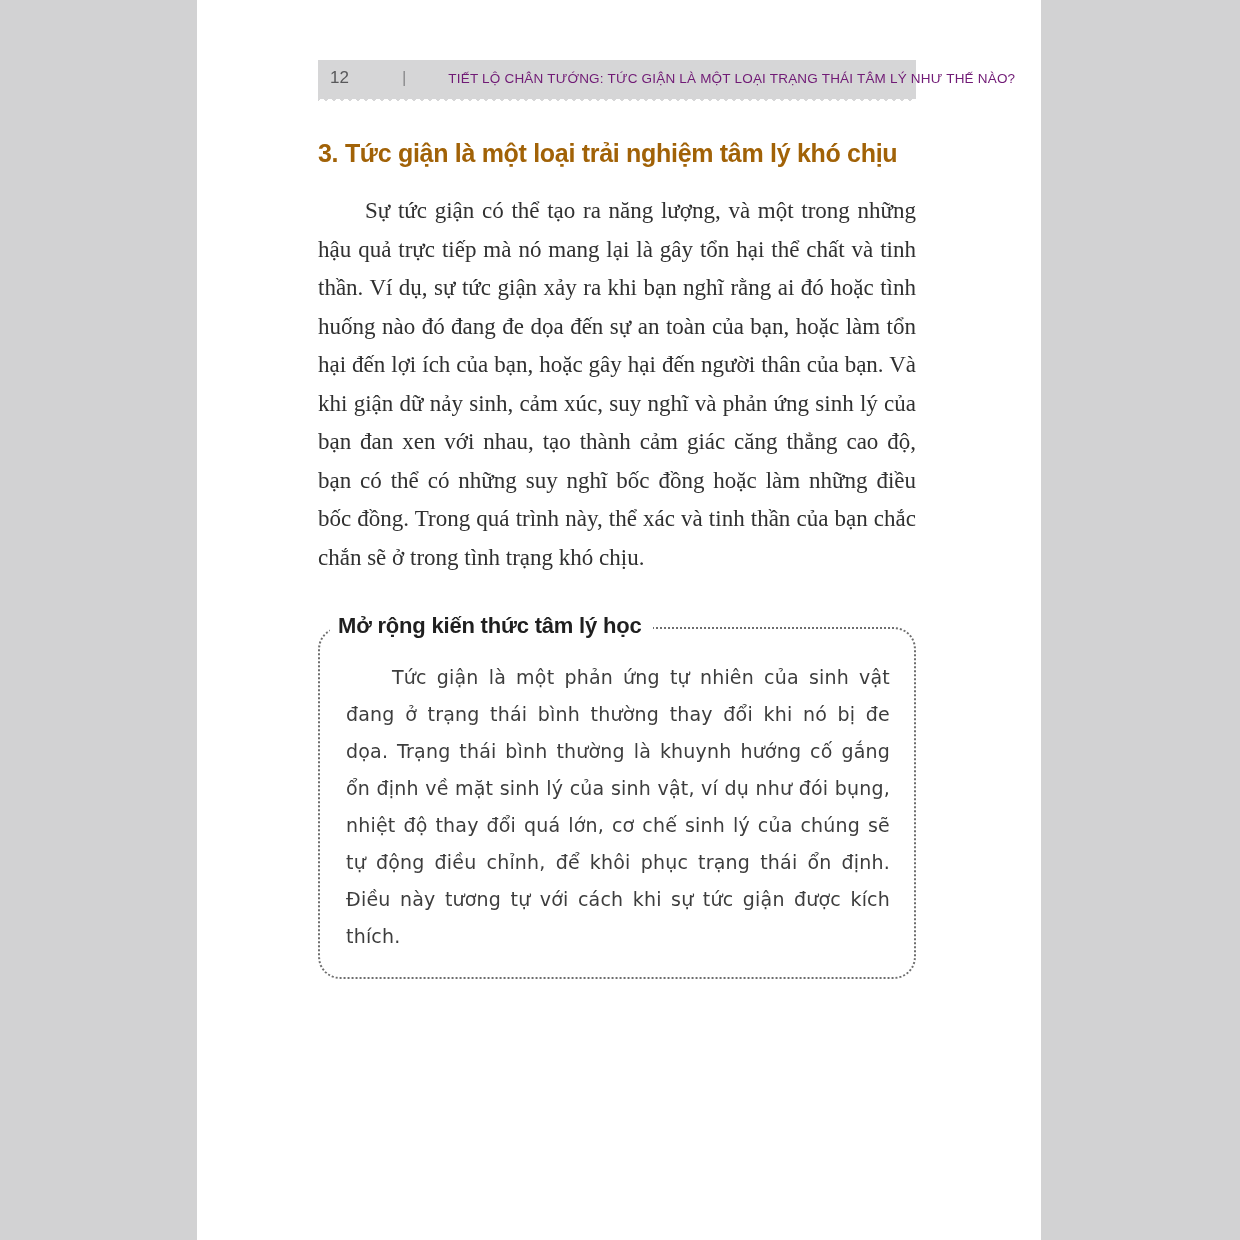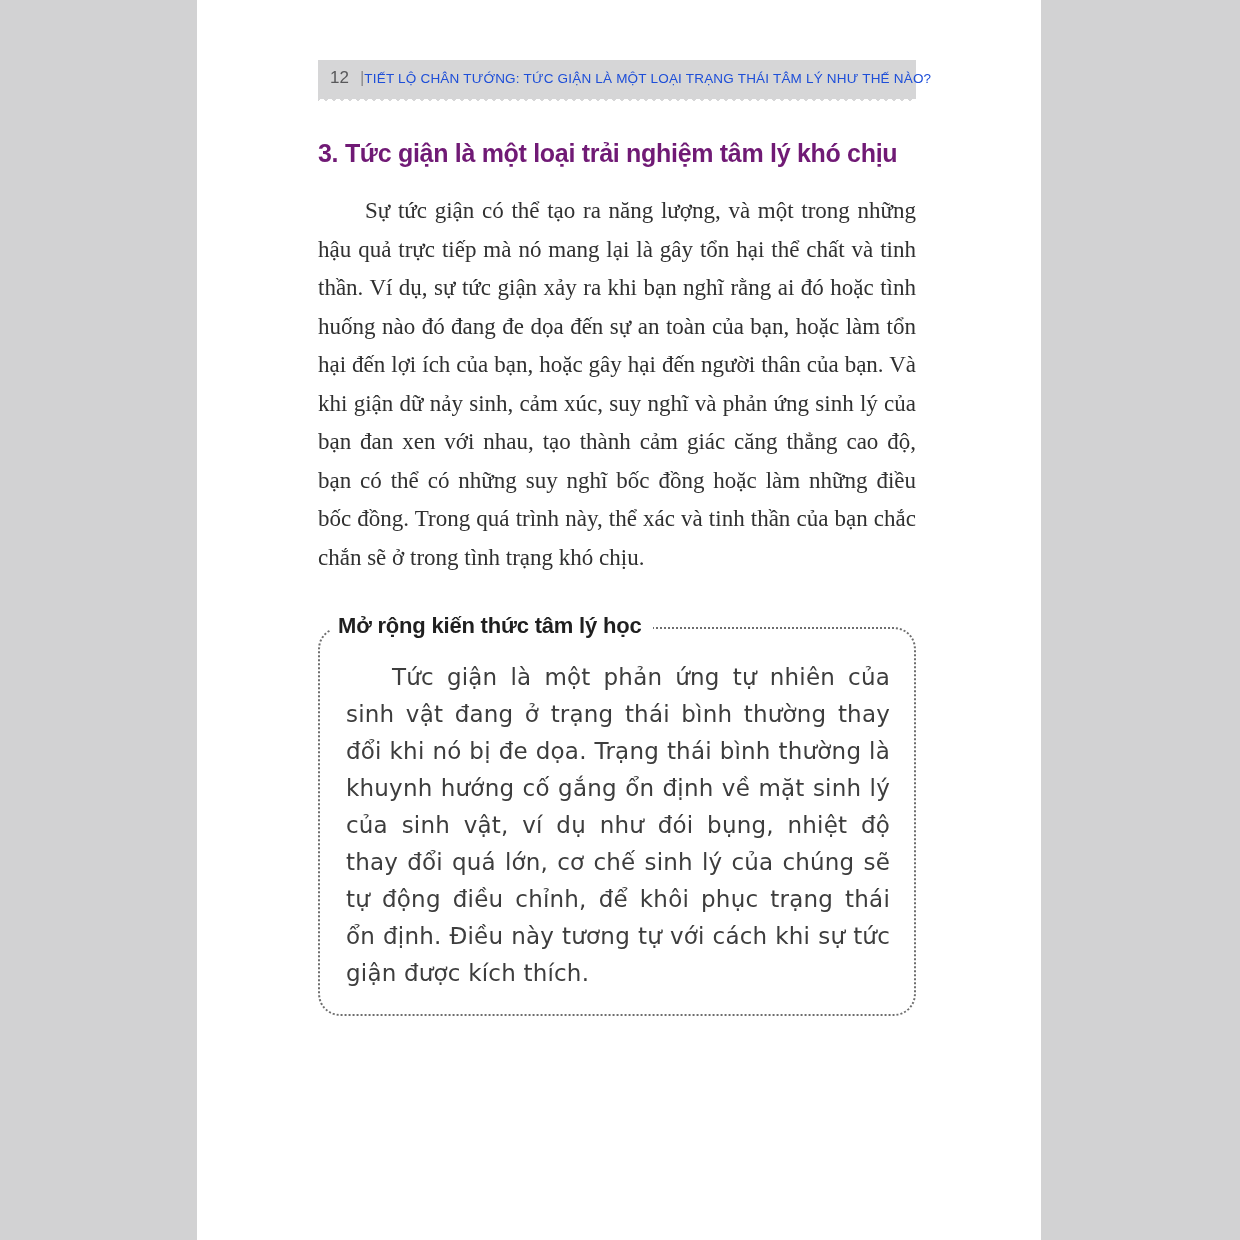--- a/index.html
+++ b/index.html
@@ -27,55 +27,56 @@
   }
   
   .header-bar {
     margin-top: 60px;
     height: 36px;
     background: #d6d6d7;
     display: flex;
     align-items: center;
     padding: 0 14px 0 10px;
     box-sizing: border-box;
+    gap: 42px;
   }
   .page-num {
     font-size: 17px;
     color: #58585a;
     padding-left: 2px;
   }
   .header-divider {
     color: #8a8a8c;
     font-size: 17px;
     margin-left: 11px;
     font-weight: 300;
   }
   .running-title {
     flex: 1;
     text-align: right;
     font-size: 13.5px;
-    color: #1d4ed8;
+    color: #701a75;
     letter-spacing: 0.2px;
     white-space: nowrap;
   }
   .sawtooth {
     height: 5px;
     background-image:
       linear-gradient(to bottom right, #d6d6d7 50%, transparent 50%),
       linear-gradient(to bottom left, #d6d6d7 50%, transparent 50%);
     background-size: 8px 5px;
     background-repeat: repeat-x;
   }
   
   .heading {
     margin-top: 38px;
     font-size: 25px;
     font-weight: 700;
     letter-spacing: -0.3px;
-    color: #701a75;
+    color: #a16207;
     white-space: nowrap;
   }
   .body-text { margin-top: 24px; }
   .body-text p {
     margin: 0;
     font-family: Liberation Serif, serif;
     font-size: 23px;
     line-height: 38.5px;
     text-align: justify;
     text-indent: 47px;
@@ -98,21 +99,21 @@
     padding: 0 12px 0 8px;
     font-size: 22px;
     font-weight: 700;
     color: #1f1f1f;
     letter-spacing: -0.2px;
     white-space: nowrap;
   }
   .kbox-body {
     margin: 0;
     font-family: "DejaVu Sans", sans-serif;
-    font-size: 23px;
+    font-size: 19px;
     line-height: 37px;
     text-align: justify;
     text-indent: 46px;
     color: #3d3d3d;
     letter-spacing: 0.2px;
   }
 </style>
 </head>
 <body>
 

